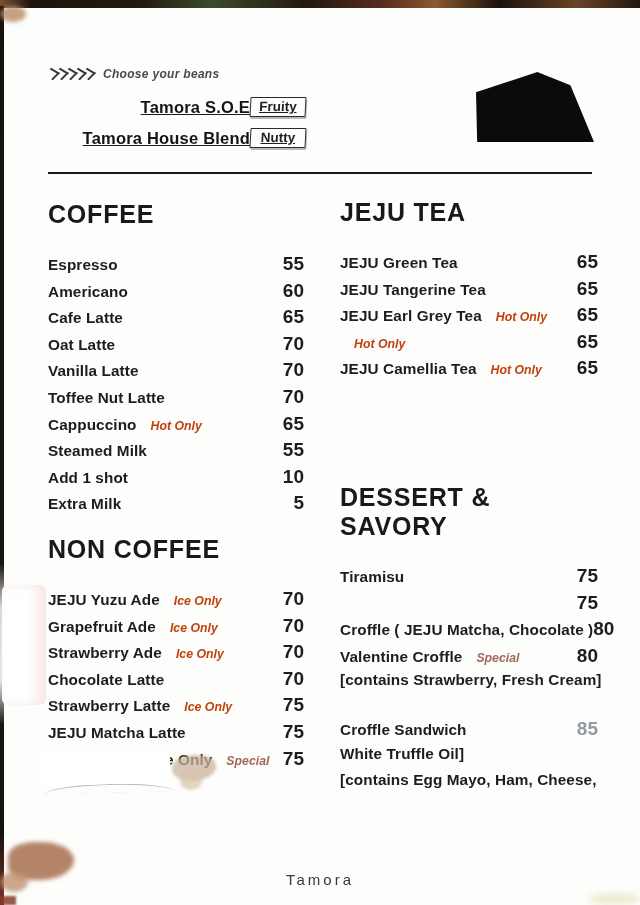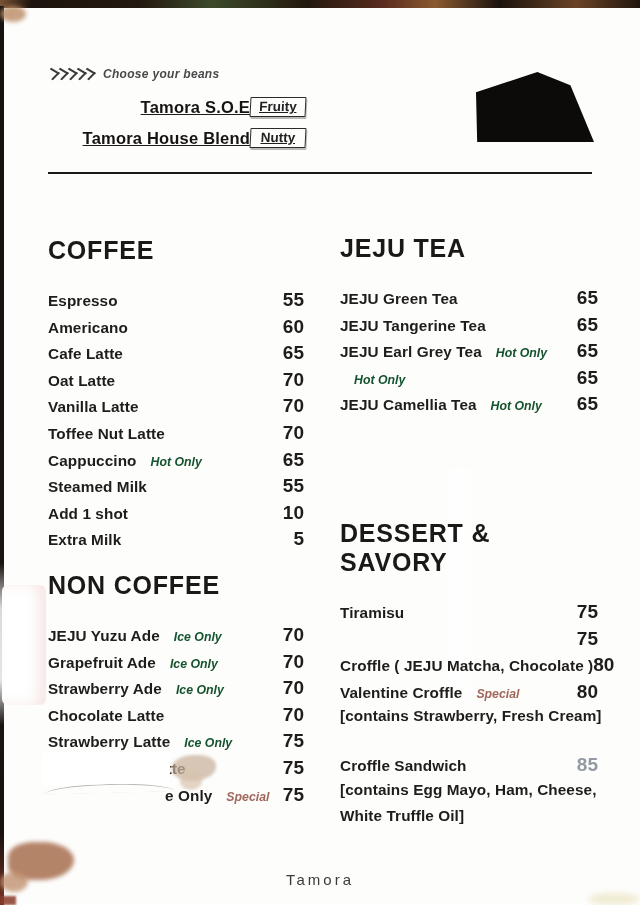--- a/index.html
+++ b/index.html
@@ -46,30 +46,30 @@
   .tagline-text{font-style:italic;font-weight:700;font-size:12px;color:#4a4a4a;letter-spacing:.3px;}
   .bean-row{display:flex;align-items:center;justify-content:flex-end;height:22px;margin-bottom:9px;text-decoration:underline;}
   .bean-name{font-weight:700;font-size:16.5px;letter-spacing:.2px;color:#161412;}
   .flavor-box{min-width:40px;padding:1px 7px 2px;border:1.7px solid #2a2a2a;border-radius:1px;
     font-weight:700;font-size:13.5px;text-align:center;color:#222;
     box-shadow:1px 2px 0 rgba(60,60,60,.35);transform:skewX(-3deg);}
   .logo{position:absolute;top:72px;left:476px;width:118px;height:70px;background:#0d0b0a;
     clip-path:polygon(1% 100%,0% 29%,52% 0%,80% 19%,100% 100%);}
   .divider{position:absolute;top:172px;left:48px;width:544px;height:2.2px;background:#1b1917;}
   
-  .section{position:absolute;margin-top:36px;}
+  .section{position:absolute;}
   .sec-coffee{top:200px;left:48px;width:256px;}
   .sec-noncoffee{top:535px;left:48px;width:256px;}
   .sec-jejutea{top:198px;left:340px;width:258px;}
   .sec-dessert{top:483px;left:340px;width:258px;}
   h2{margin:0 0 24px 0;font-size:25px;font-weight:600;letter-spacing:.8px;color:#1b1917;
     font-stretch:semi-condensed;}
   .row{display:flex;align-items:baseline;height:26.6px;}
   .item-name{font-weight:700;font-size:15.3px;letter-spacing:.1px;white-space:nowrap;}
-  .tag{font-style:italic;font-weight:700;font-size:12.3px;color:#14532d;margin-left:14px;white-space:nowrap;}
+  .tag{font-style:italic;font-weight:700;font-size:12.3px;color:#c2410c;margin-left:14px;white-space:nowrap;}
   .tag-special{color:#a2685c;}
   .price{margin-left:auto;font-weight:700;font-size:19px;}
   .price-faded{color:#939aa2;}
   .note .item-name{font-weight:700;}
   .gap-above{margin-top:20px;}
   .frag{padding-left:117px;}
   
   .footer{position:absolute;top:871px;left:0;width:640px;text-align:center;}
   .footer-brand{font-size:15px;font-weight:500;letter-spacing:3px;color:#3c3a38;}
 </style>
@@ -233,24 +233,24 @@
       <span class="price">80</span>
     </div>
   <div class="row note">
       <span class="item-name">[contains Strawberry, Fresh Cream]</span>
     </div>
   <div class="row gap-above">
       <span class="item-name">Croffle Sandwich</span>
       <span class="price price-faded">85</span>
     </div>
   <div class="row note">
+      <span class="item-name">White Truffle Oil]</span>
+    </div>
+  <div class="row note">
       <span class="item-name">[contains Egg Mayo, Ham, Cheese,</span>
-    </div>
-  <div class="row note">
-      <span class="item-name">White Truffle Oil]</span>
     </div>
 </div>
 
 <div class="tape-patch"></div>
 <div class="smudge-onl"></div>
 <div class="smudge-onl2"></div>
 <div class="scribble"></div>
 <div class="smudge-bl1"></div>
 <div class="smudge-bl2"></div>
 <div class="smudge-bl3"></div>

